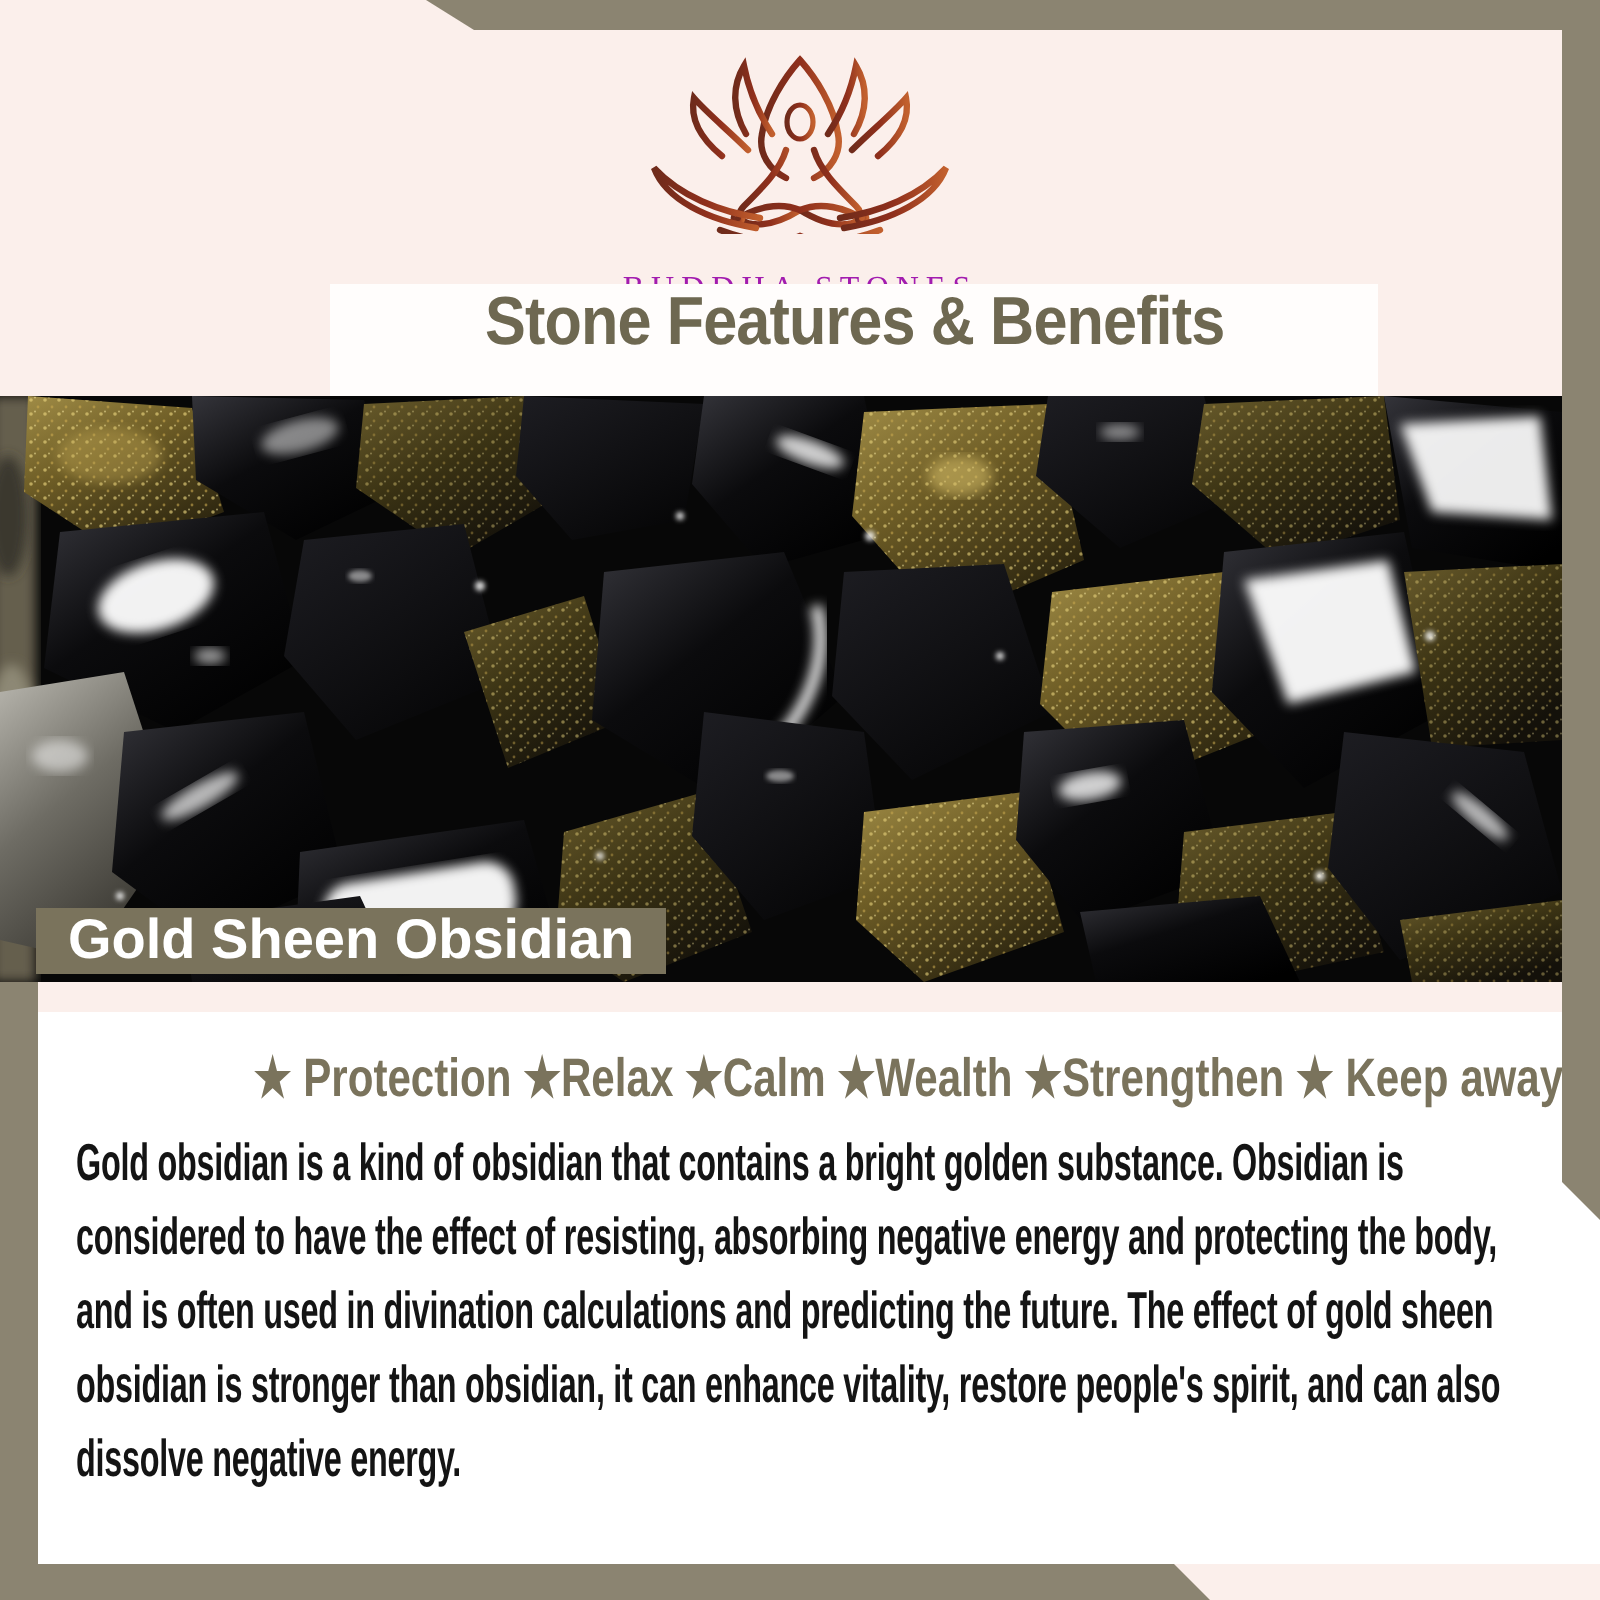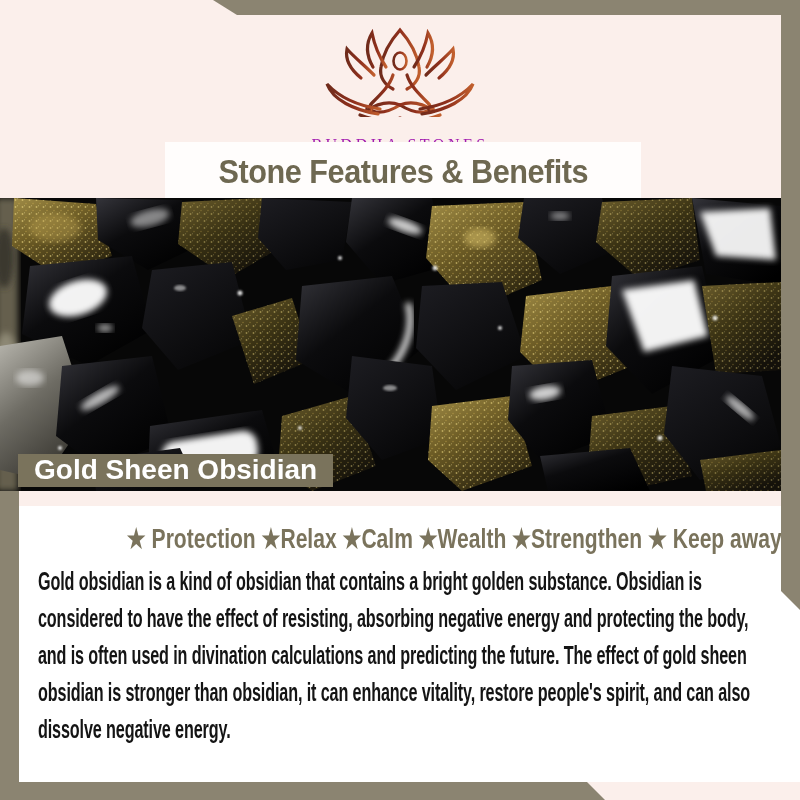--- a/index.html
+++ b/index.html
@@ -13,22 +13,22 @@
              clip-path:polygon(0 0,19px 0,19px 610px,0 591px);}
   .frame-left{left:0;top:491px;width:19px;height:309px;}
   .frame-bottom{left:0;top:782px;width:605px;height:18px;
              clip-path:polygon(0 0,587px 0,605px 18px,0 18px);}
   
   .header{position:absolute;left:0;top:15px;width:800px;display:flex;
           flex-direction:column;align-items:center;}
   .logo{margin-top:12px;}
   .brand-name{font-family:"Liberation Serif",serif;font-size:16px;letter-spacing:3.5px;
           color:#a21caf;margin-top:19px;white-space:nowrap;}
-  .title-band{position:absolute;left:165px;top:142px;width:476px;height:58px;background:#fffdfc;
-          display:flex;align-items:center;justify-content:center;}
+  .title-band{position:absolute;left:165px;top:142px;width:524px;height:58px;background:#fffdfc;
+          display:flex;align-items:flex-start;justify-content:center;}
   .page-title{font-size:34px;font-weight:bold;color:#6e6851;white-space:nowrap;
           transform:scaleX(.9);letter-spacing:-.5px;}
   
   .photo{position:absolute;left:0;top:198px;width:781px;height:293px;background:#060606;}
   .photo-label{position:absolute;left:18px;top:454px;height:33px;background:#7a735c;color:#ffffff;
           font-weight:bold;font-size:28px;line-height:32px;padding:0 16px;white-space:nowrap;}
   
   .card{position:absolute;left:19px;top:506px;width:781px;height:276px;background:#ffffff;}
   .features-line{margin-top:17px;text-align:center;}
   .features-inner{display:inline-block;white-space:nowrap;font-size:27px;font-weight:bold;

